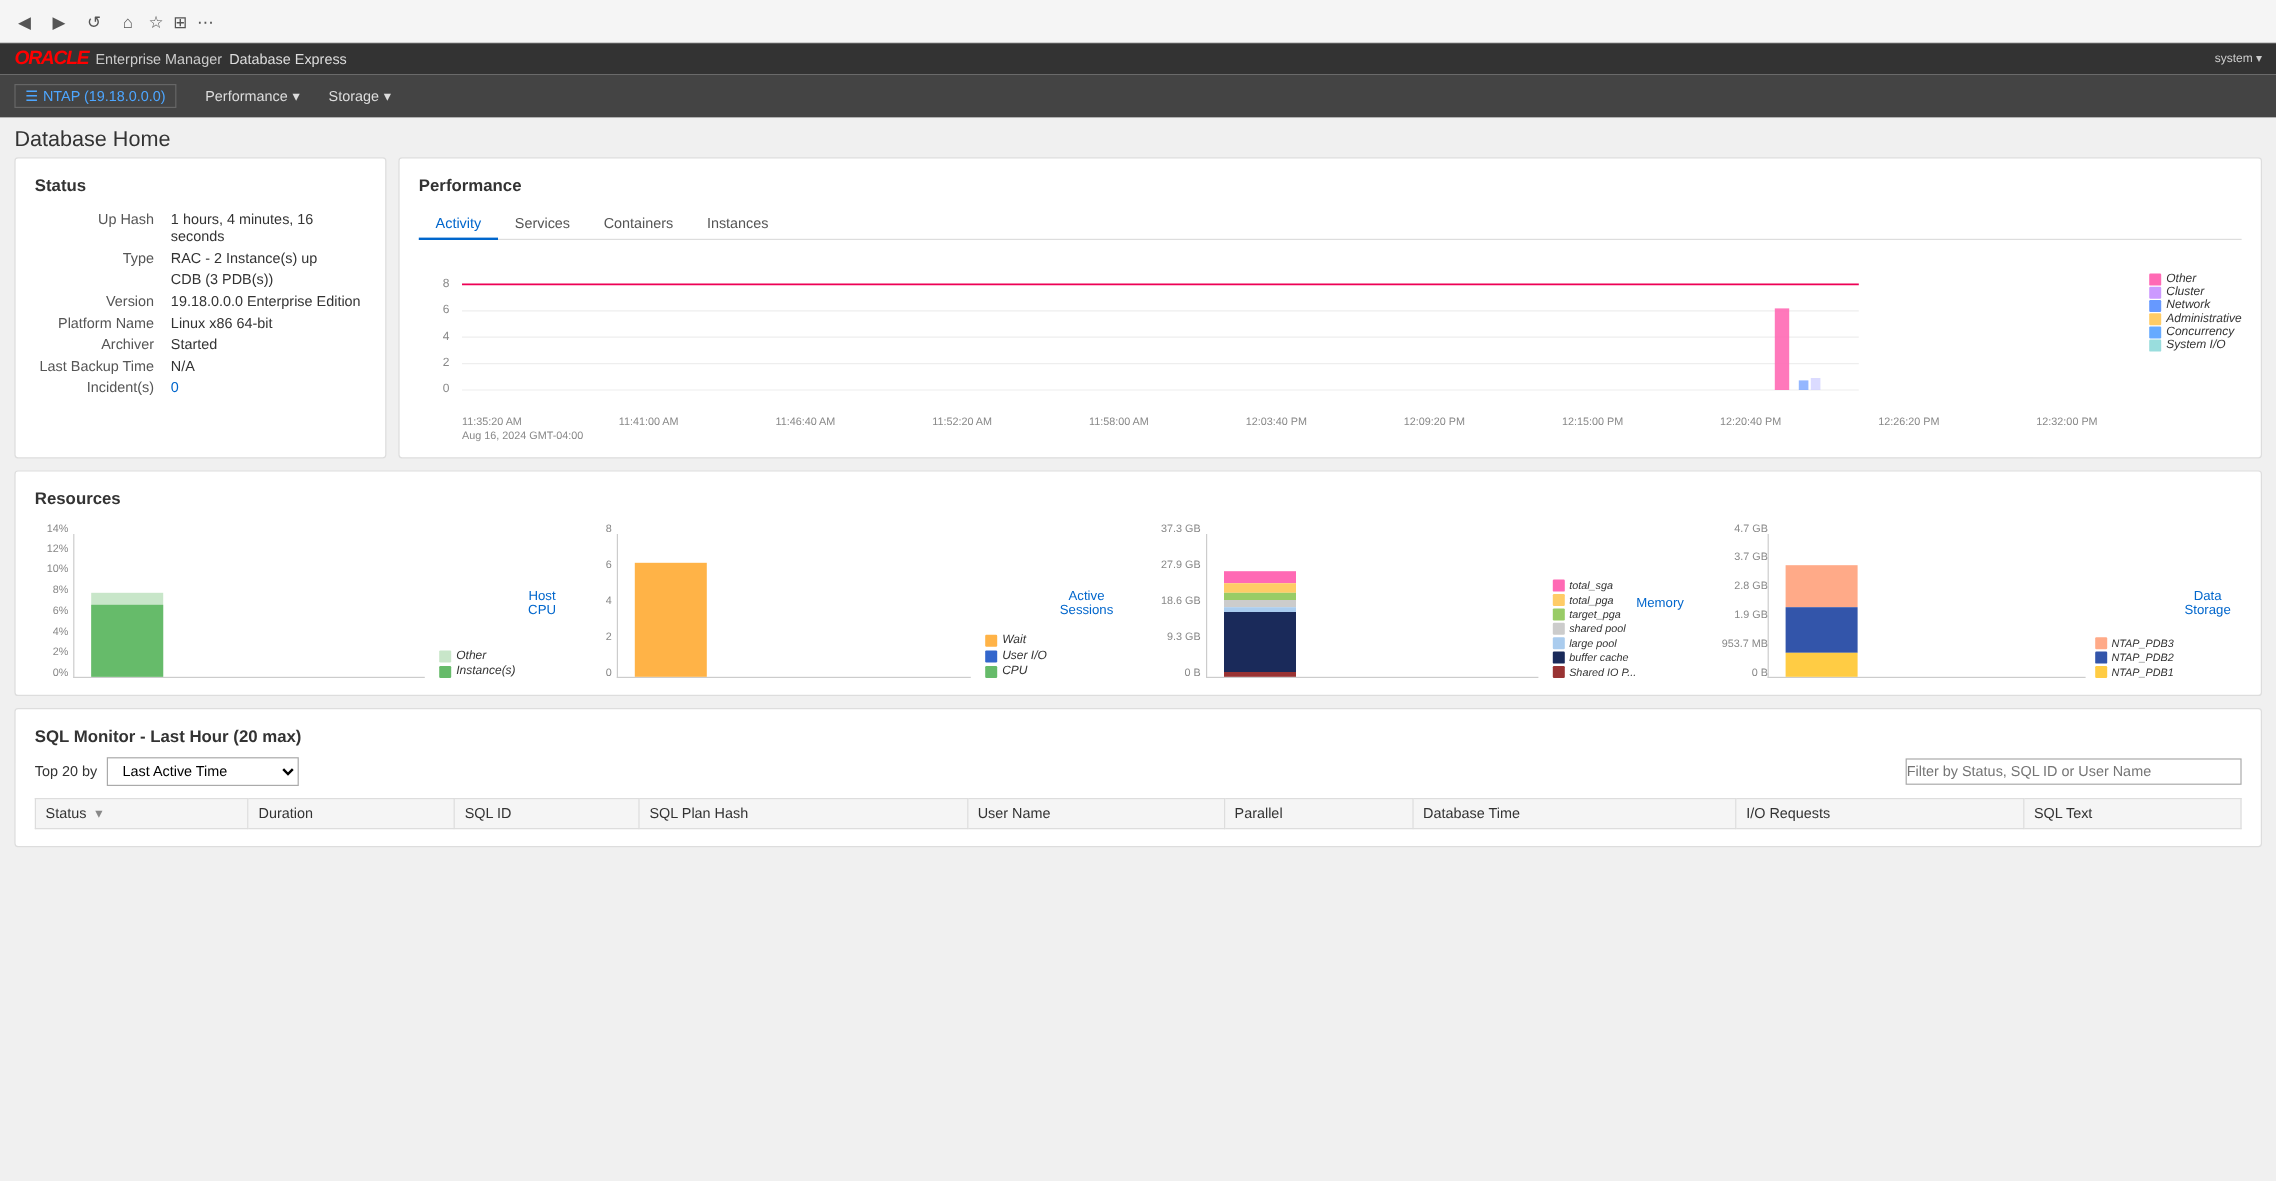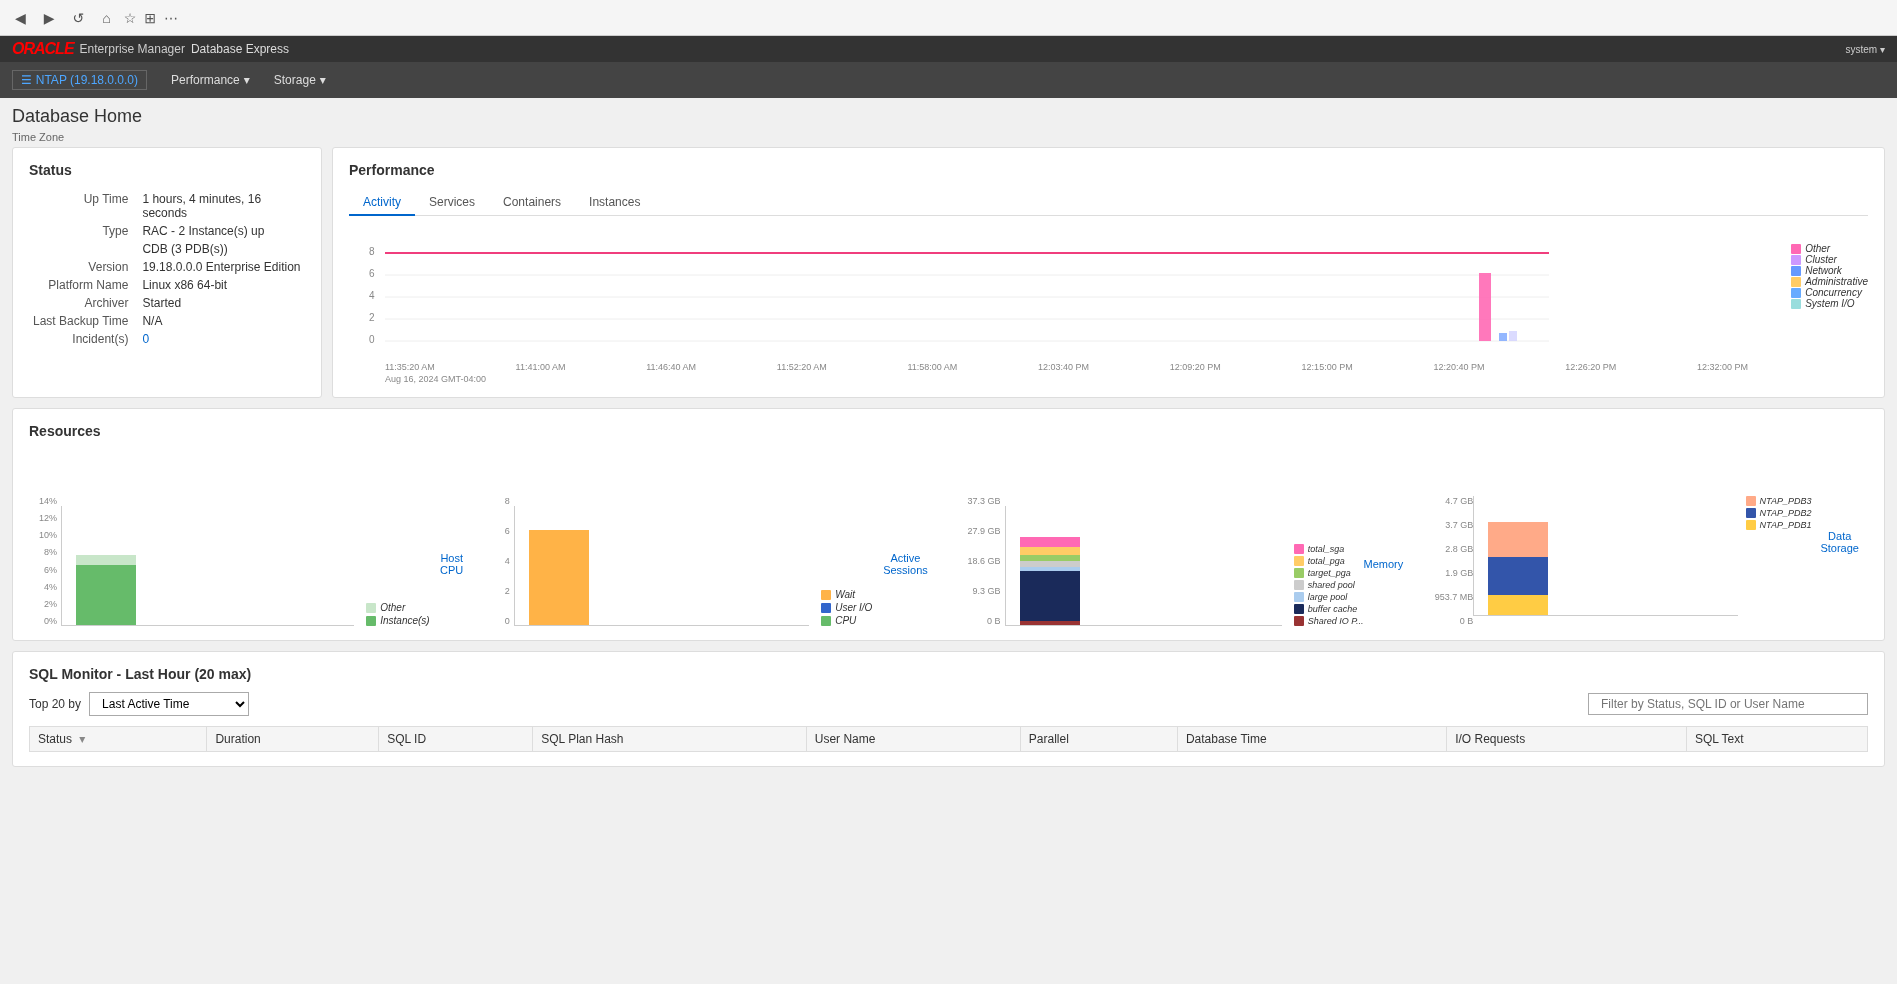--- a/index.html
+++ b/index.html
@@ -243,21 +243,21 @@
     .top20-select {
       border: 1px solid #aaa;
       padding: 3px 8px;
       font-size: 12px;
       background: white;
       cursor: pointer;
       min-width: 160px;
     }
     .filter-input {
       border: 1px solid #aaa;
-      padding: 3px 12px;
+      padding: 3px 0;
       font-size: 12px;
       min-width: 280px;
       color: #999;
     }
     .sql-table {
       width: 100%;
       border-collapse: collapse;
     }
     .sql-table th {
       background: #f5f5f5;
@@ -305,31 +305,30 @@
     <span>▾</span>
   </div>
   <div class="nav-menu-item">
     <span>Storage</span>
     <span>▾</span>
   </div>
 </div>
 
 <div class="page-content">
   <div class="page-title">Database Home</div>
-  <div class="timezone-label">Time Zone</div>
 
 
   <div class="cards-row">
 
     <div class="status-card">
       <div class="card-title">Status</div>
       <table class="status-table">
         <tbody>
             <tr>
-          <td>Up Time</td>
+          <td>Up Hash</td>
           <td>1 hours, 4 minutes, 16 seconds</td>
         </tr>
         <tr>
           <td>Type</td>
           <td>RAC - 2 Instance(s) up</td>
         </tr>
         <tr>
           <td></td>
           <td>CDB (3 PDB(s))</td>
         </tr>
@@ -557,21 +556,21 @@
             <div class="legend-item">
                 <div class="legend-dot" style="background:#993333;"></div>
                 <span>Shared IO P...</span>
               </div>
           </div>
         </div>
         <div class="resource-label">Memory</div>
       </div>
 
       <div class="resource-chart">
-        <div style="display:flex; gap:0; height:130px; position:relative; width:100%;margin-top:45px;">
+        <div style="display:flex; align-items:flex-end; gap:0; height:130px; position:relative; width:100%;">
           <div style="display:flex; flex-direction:column; justify-content:space-between; height:130px; font-size:9px; color:#888; text-align:right; min-width:50px;">
             <span>4.7 GB</span>
             <span>3.7 GB</span>
             <span>2.8 GB</span>
             <span>1.9 GB</span>
             <span>953.7 MB</span>
             <span>0 B</span>
           </div>
           <div style="flex:1; display:flex; align-items:flex-end; height:120px; border-left:1px solid #ccc; border-bottom:1px solid #ccc; padding-left:4px;">
             <div style="width:80px; display:flex; flex-direction:column; align-items:center;">

